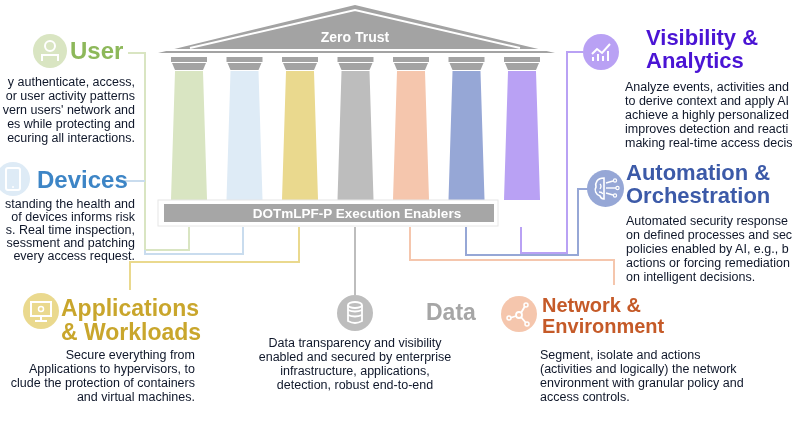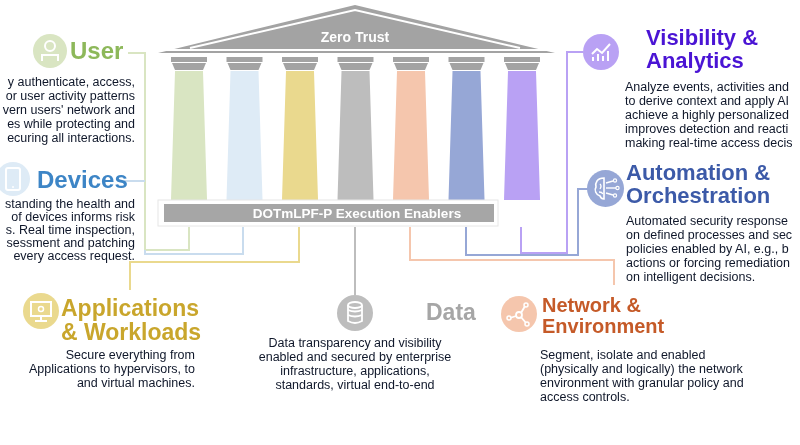--- a/index.html
+++ b/index.html
@@ -123,56 +123,57 @@
       <circle cx="18" cy="16" r="2.5" fill="none" stroke="#fff" stroke-width="1.5"></circle>
     </svg>
 </div>
 <div class="title" style="left:61px;top:296px;font-size:23px;color:#c9a62c;">
   <div>Applications</div>
   <div>&amp; Workloads</div>
 </div>
 <div class="desc" style="right:605px;top:348px;text-align:right;">
   <div>Secure everything from</div>
   <div>Applications to hypervisors, to</div>
+  <div>clude the protection of containers</div>
   <div>and virtual machines.</div>
 </div>
 
 <div class="icon" style="left:337px;top:295px;width:36px;height:36px;background:#bdbdbd;">
   <svg viewBox="0 0 36 36">
       <ellipse cx="18" cy="10" rx="7" ry="3" fill="none" stroke="#fff" stroke-width="1.8"></ellipse>
       <path d="M11 10 V26 Q18 30 25 26 V10" fill="none" stroke="#fff" stroke-width="1.8"></path>
       <path d="M11 15 Q18 18 25 15 M11 20 Q18 23 25 20" fill="none" stroke="#fff" stroke-width="1.8"></path>
     </svg>
 </div>
 <div class="title" style="left:379px;top:300px;font-size:23px;color:#a6a6a6;margin-left:47px;">Data</div>
 <div class="desc" style="left:255px;width:200px;top:336px;text-align:center;">
   <div>Data transparency and visibility</div>
   <div>enabled and secured by enterprise</div>
   <div>infrastructure, applications,</div>
-  <div>standards, virtual end-to-end</div>
+  <div>detection, robust end-to-end</div>
 </div>
 
 <div class="icon" style="left:501px;top:296px;width:36px;height:36px;background:#f5c6ad;">
   <svg viewBox="0 0 36 36">
       <circle cx="18" cy="19" r="3" fill="none" stroke="#fff" stroke-width="1.8"></circle>
       <line x1="20" y1="17" x2="24" y2="10" stroke="#fff" stroke-width="1.8"></line>
       <circle cx="25" cy="9" r="2" fill="none" stroke="#fff" stroke-width="1.5"></circle>
       <line x1="15" y1="20" x2="9" y2="22" stroke="#fff" stroke-width="1.8"></line>
       <circle cx="8" cy="22" r="2" fill="none" stroke="#fff" stroke-width="1.5"></circle>
       <line x1="20" y1="21" x2="25" y2="27" stroke="#fff" stroke-width="1.8"></line>
       <circle cx="26" cy="28" r="2" fill="none" stroke="#fff" stroke-width="1.5"></circle>
     </svg>
 </div>
 <div class="title" style="left:542px;top:295px;font-size:20px;color:#c55a28;">
   <div>Network &amp;</div>
   <div>Environment</div>
 </div>
 <div class="desc" style="left:540px;top:348px;">
-  <div>Segment, isolate and enabled</div>
-  <div>(physically and logically) the network</div>
+  <div>Segment, isolate and actions</div>
+  <div>(activities and logically) the network</div>
   <div>environment with granular policy and</div>
   <div>access controls.</div>
 </div>
 
 <div class="icon" style="left:587px;top:170px;width:37px;height:37px;background:#96a7d6;">
   <svg viewBox="0 0 37 37">
       <path d="M17 8 C10 8 8 13 9 17 C7 20 9 25 13 26 C14 29 17 29 17 29 Z" fill="none" stroke="#fff" stroke-width="1.6"></path>
       <path d="M13 14 Q15 16 13 19 M12 22 Q15 22 16 24" fill="none" stroke="#fff" stroke-width="1.3"></path>
       <line x1="19" y1="13" x2="26" y2="11" stroke="#fff" stroke-width="1.4"></line>
       <circle cx="28" cy="10.5" r="1.6" fill="none" stroke="#fff" stroke-width="1.2"></circle>

